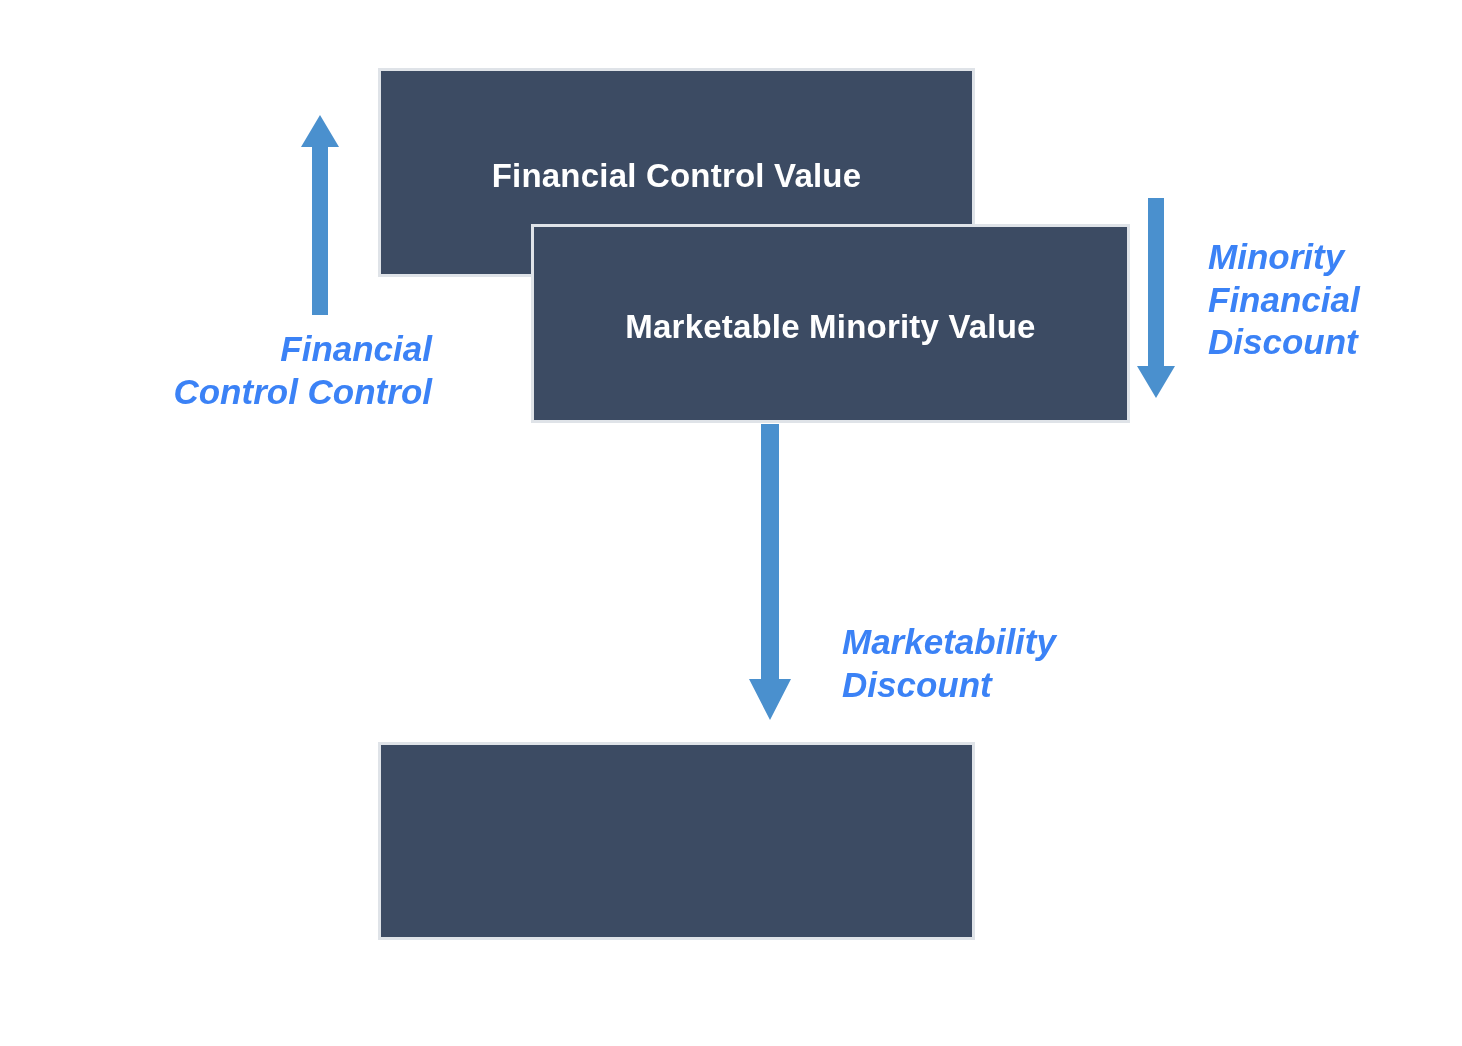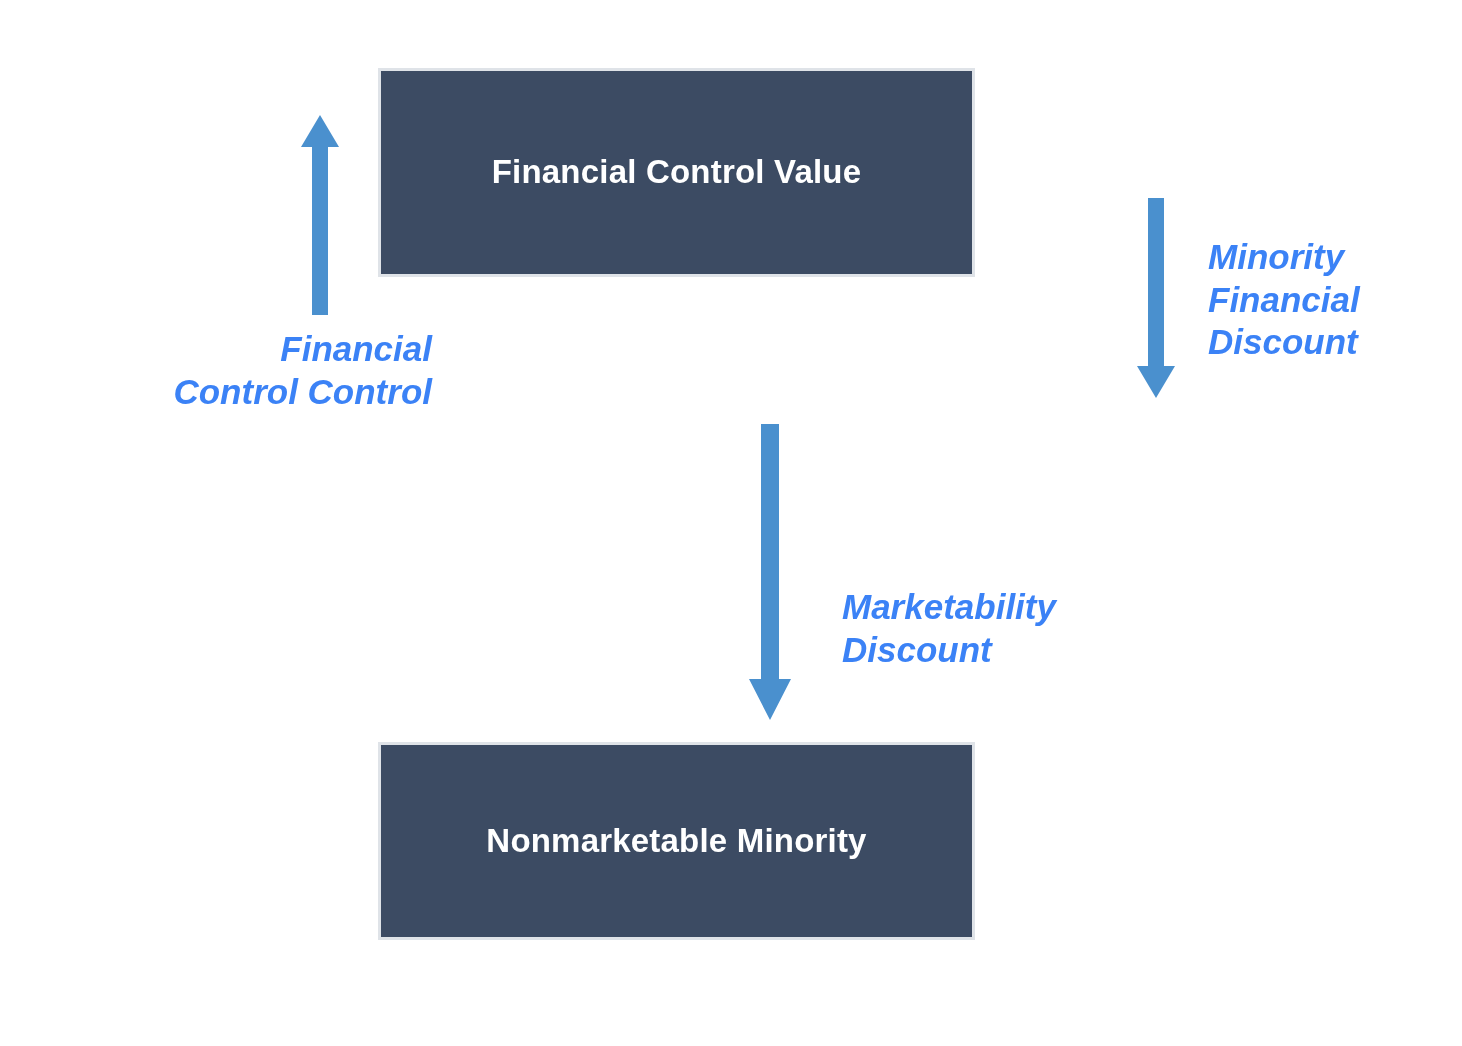--- a/index.html
+++ b/index.html
@@ -27,21 +27,21 @@
     box-sizing: border-box;
     display: flex;
     align-items: center;
     justify-content: center;
     text-align: center;
     color: #ffffff;
     font-weight: bold;
     letter-spacing: 0.2px;
     line-height: 1.22;
   }
-  .vbox span { display: block; padding: 0 12px; }
+  .vbox span { display: block; padding: 0 12px; margin-top: 8px; }
 
   #box-financial-control {
     left: 378px;  top: 68px;
     width: 597px; height: 209px;
     font-size: 33px;
     z-index: 1;
   }
   #box-marketable-minority {
     left: 531px;  top: 224px;
     width: 599px; height: 199px;
@@ -89,40 +89,42 @@
     text-align: right;
     font-size: 35px;
   }
   #label-minority-interest-discount {
     left: 1208px; top: 236px;
     width: 230px;
     text-align: left;
     font-size: 35px;
   }
   #label-marketability-discount {
-    left: 842px; top: 586px;
+    left: 842px; top: 621px;
     width: 290px;
     text-align: left;
     font-size: 35px;
   }
   .caption .line { display: block; white-space: nowrap; }
 </style>
 </head>
 <body>
 
 <div id="canvas">
 
   <div class="vbox" id="box-financial-control">
     <span>Financial Control Value</span>
   </div>
 
+  <div class="vbox" id="box-marketable-minority">
+    <span>Marketable Minority Value</span>
+  </div>
 
   <div class="vbox" id="box-nonmarketable-minority">
     <span>
-      <span class="line">Nonmarketable Minority</span>
     </span>
   </div>
 
   <svg class="arrow" id="arrow-financial-control-premium" viewBox="0 0 44 200" preserveAspectRatio="none">
     <polygon points="22,0 41,32 30,32 30,200 14,200 14,32 3,32" fill="#4a90ce"></polygon>
   </svg>
 
   <svg class="arrow" id="arrow-minority-interest-discount" viewBox="0 0 44 200" preserveAspectRatio="none">
     <polygon points="14,0 30,0 30,168 41,168 22,200 3,168 14,168" fill="#4a90ce"></polygon>
   </svg>

